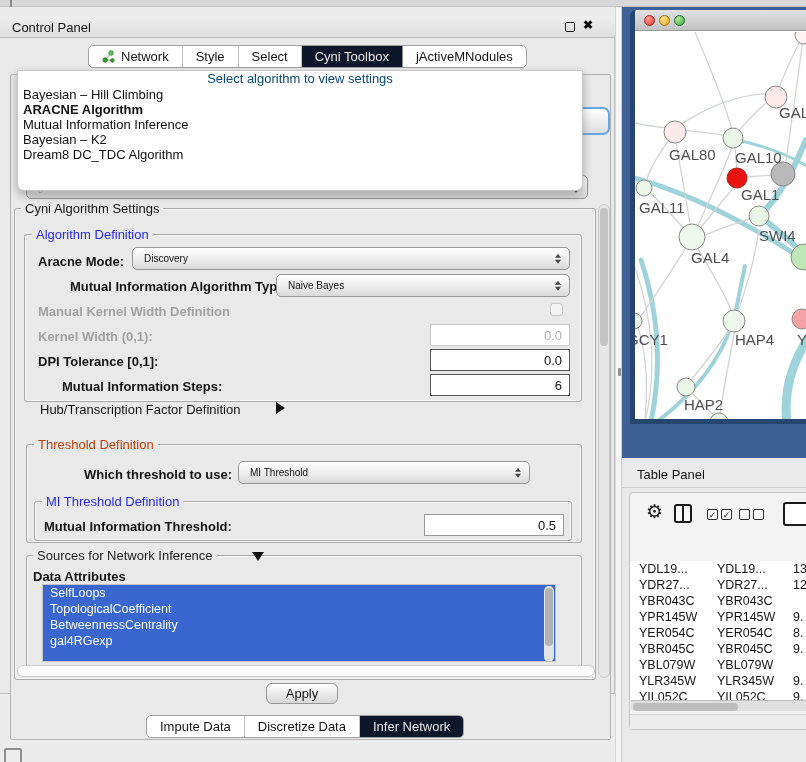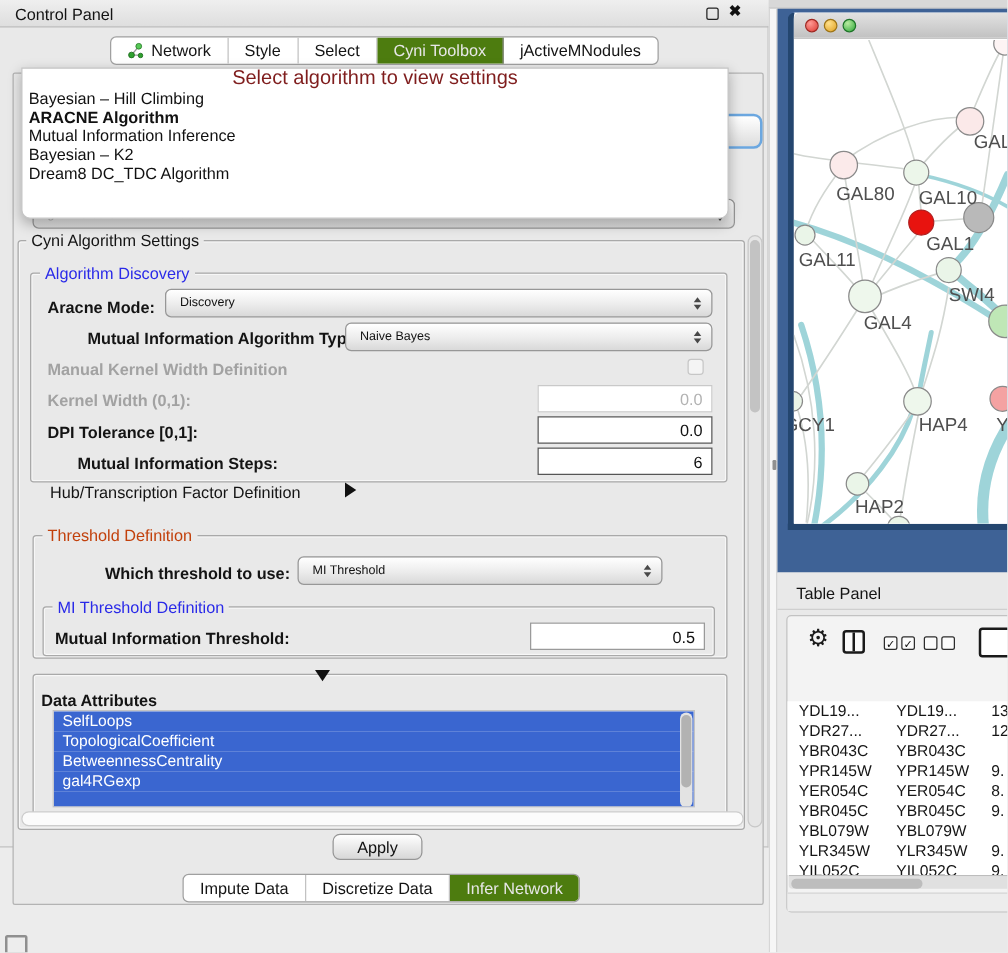--- a/index.html
+++ b/index.html
@@ -17,45 +17,45 @@
   .tu{width:0;height:0;border-left:3.5px solid transparent;border-right:3.5px solid transparent;border-bottom:4.5px solid #484848;}
   .tdn{width:0;height:0;border-left:3.5px solid transparent;border-right:3.5px solid transparent;border-top:4.5px solid #484848;}
   
   .fld{position:absolute;box-sizing:border-box;background:#fff;border:1px solid #565656;display:flex;align-items:center;justify-content:flex-end;font-size:13px;color:#111;padding:0 7px;}
   .fld.soft{border-color:#9a9a9a;}
   .fld.off{border-color:#c9c9c9;color:#b3b3b3;}
   
   .tabbar{position:absolute;display:flex;background:#ffffff;border:1px solid #a0a0a0;border-radius:5px;overflow:hidden;}
   .tab{display:flex;align-items:center;gap:6px;padding:0 13px;font-size:13px;color:#141414;border-right:1px solid #c2c2c2;}
   .tab:last-child{border-right:none;}
-  .tab.sel{background:#4d7c0f;color:#e7e7e7;border-right-color:#8d8d8d;}
+  .tab.sel{background:#0f172a;color:#e7e7e7;border-right-color:#8d8d8d;}
   
   #dropdown{position:absolute;left:17px;top:54px;width:564px;height:119px;background:#fff;border:1px solid #c6c6c6;border-radius:0 0 7px 7px;box-shadow:0 4px 10px rgba(0,0,0,.28);z-index:6;}
   .dd-item{height:15px;line-height:15px;font-size:13px;padding-left:5px;color:#111;white-space:nowrap;}
-  .dd-ph{height:16px;line-height:16px;font-size:16px;color:#7f1d1d;text-align:center;}
+  .dd-ph{height:16px;line-height:16px;font-size:13px;color:#0c4a6e;text-align:center;}
   
   .sel-row{height:16px;line-height:16px;font-size:12.5px;color:#fff;background:#3a66d0;padding-left:7px;white-space:nowrap;}
   .trow{height:16px;display:flex;align-items:center;font-size:12.5px;color:#151515;}
   .tc1{width:78px;padding-left:9px;white-space:nowrap;overflow:hidden;}
   .tc2{width:76px;white-space:nowrap;overflow:hidden;}
   .tc3{white-space:nowrap;}
   .tri-r{display:inline-block;width:0;height:0;border-top:6px solid transparent;border-bottom:6px solid transparent;border-left:9px solid #111;}
   .tri-d{display:inline-block;width:0;height:0;border-left:6.5px solid transparent;border-right:6.5px solid transparent;border-top:9px solid #111;}
   .cbox{display:inline-flex;width:11px;height:11px;border:1.6px solid #2c2c2c;border-radius:2px;align-items:center;justify-content:center;font-size:9px;color:#111;background:#fbfbfb;}
   svg text{font-family:"Liberation Sans",sans-serif;}
 </style>
 </head>
 <body>
 
 <div id="root">
 
   <div class="abs" style="left:0;top:0;width:806px;height:7px;background:#d8d8d8;border-bottom:1px solid #c4c4c4;"></div>
   <div class="abs" style="left:10px;top:0;width:2px;height:7px;background:#8a8a8a;"></div>
 
-  <div class="abs" style="left:0;top:0;width:615px;height:678px;background:#e9e9e9;border-right:1px solid #c2c2c2;border-bottom:1px solid #c2c2c2;">
+  <div class="abs" style="left:0;top:16px;width:615px;height:678px;background:#e9e9e9;border-right:1px solid #c2c2c2;border-bottom:1px solid #c2c2c2;">
 
     <div class="abs" style="left:0;top:0;width:615px;height:22px;background:linear-gradient(#efefef,#dedede);border-bottom:1px solid #bcbcbc;">
       <span class="abs lbl" style="left:12px;top:4px;">Control Panel</span>
       <span class="abs" style="left:565px;top:6px;width:10px;height:10px;border:1.6px solid #222;border-radius:2px;"></span>
       <span class="abs" style="left:583px;top:2px;font-size:12px;font-weight:bold;color:#111;">✖</span>
     </div>
 
     <div class="tabbar" style="left:88px;top:29px;height:21px;">
       <div class="tab">
         <svg width="13" height="13" viewBox="0 0 13 13">
@@ -102,21 +102,21 @@
     </div>
 
     <div class="grp" style="left:14px;top:192px;width:582px;height:472px;"></div>
     <div class="grp-title lbl" style="left:21px;top:186px;">Cyni Algorithm Settings</div>
 
     <div class="abs" style="left:598px;top:188px;width:12px;height:474px;background:#e6e6e6;border:1px solid #c8c8c8;border-radius:6px;">
       <div class="abs" style="left:1px;top:3px;width:8px;height:138px;background:#c3c3c3;border-radius:4px;"></div>
     </div>
 
     <div class="grp" style="left:24px;top:218px;width:558px;height:168px;"></div>
-    <div class="grp-title lbl" style="left:32px;top:212px;color:#2a2ae8;">Algorithm Discovery</div>
+    <div class="grp-title lbl" style="left:32px;top:212px;color:#2a2ae8;">Algorithm Definition</div>
 
     <span class="abs lbl b" style="left:38px;top:238px;text-align:center;">Aracne Mode:</span>
     <div class="combo" style="left:132px;top:231px;width:438px;height:23px;">
       <span>Discovery</span>
       <span class="arrows">
           <span class="tu"></span>
           <span class="tdn"></span>
         </span>
     </div>
 
@@ -164,20 +164,21 @@
 
     <div class="grp" style="left:34px;top:485px;width:538px;height:40px;"></div>
     <div class="grp-title lbl" style="left:42px;top:479px;color:#2a2ae8;">MI Threshold Definition</div>
 
     <span class="abs lbl b" style="left:44px;top:503px;">Mutual Information Threshold:</span>
     <div class="fld soft" style="left:424px;top:498px;width:140px;height:22px;">
         <span>0.5</span>
       </div>
 
     <div class="grp" style="left:26px;top:539px;width:556px;height:115px;"></div>
+    <div class="grp-title lbl" style="left:33px;top:533px;color:#222;">Sources for Network Inference</div>
     <span class="abs tri-d" style="left:252px;top:536px;"></span>
 
     <span class="abs lbl b" style="left:33px;top:553px;">Data Attributes</span>
 
     <div class="abs" style="left:42px;top:568px;width:514px;height:78px;background:#fff;border:1px solid #c2c2c2;overflow:hidden;">
       <div class="sel-row">SelfLoops</div>
       <div class="sel-row">TopologicalCoefficient</div>
       <div class="sel-row">BetweennessCentrality</div>
       <div class="sel-row">gal4RGexp</div>
       <div class="sel-row"></div>

